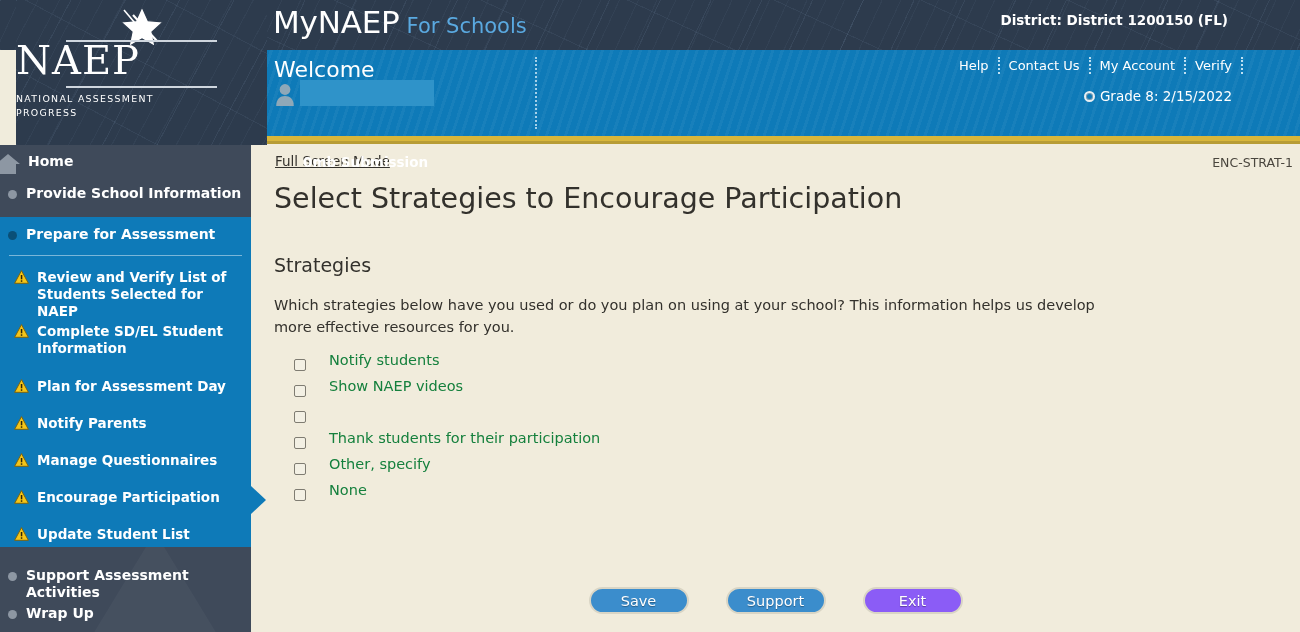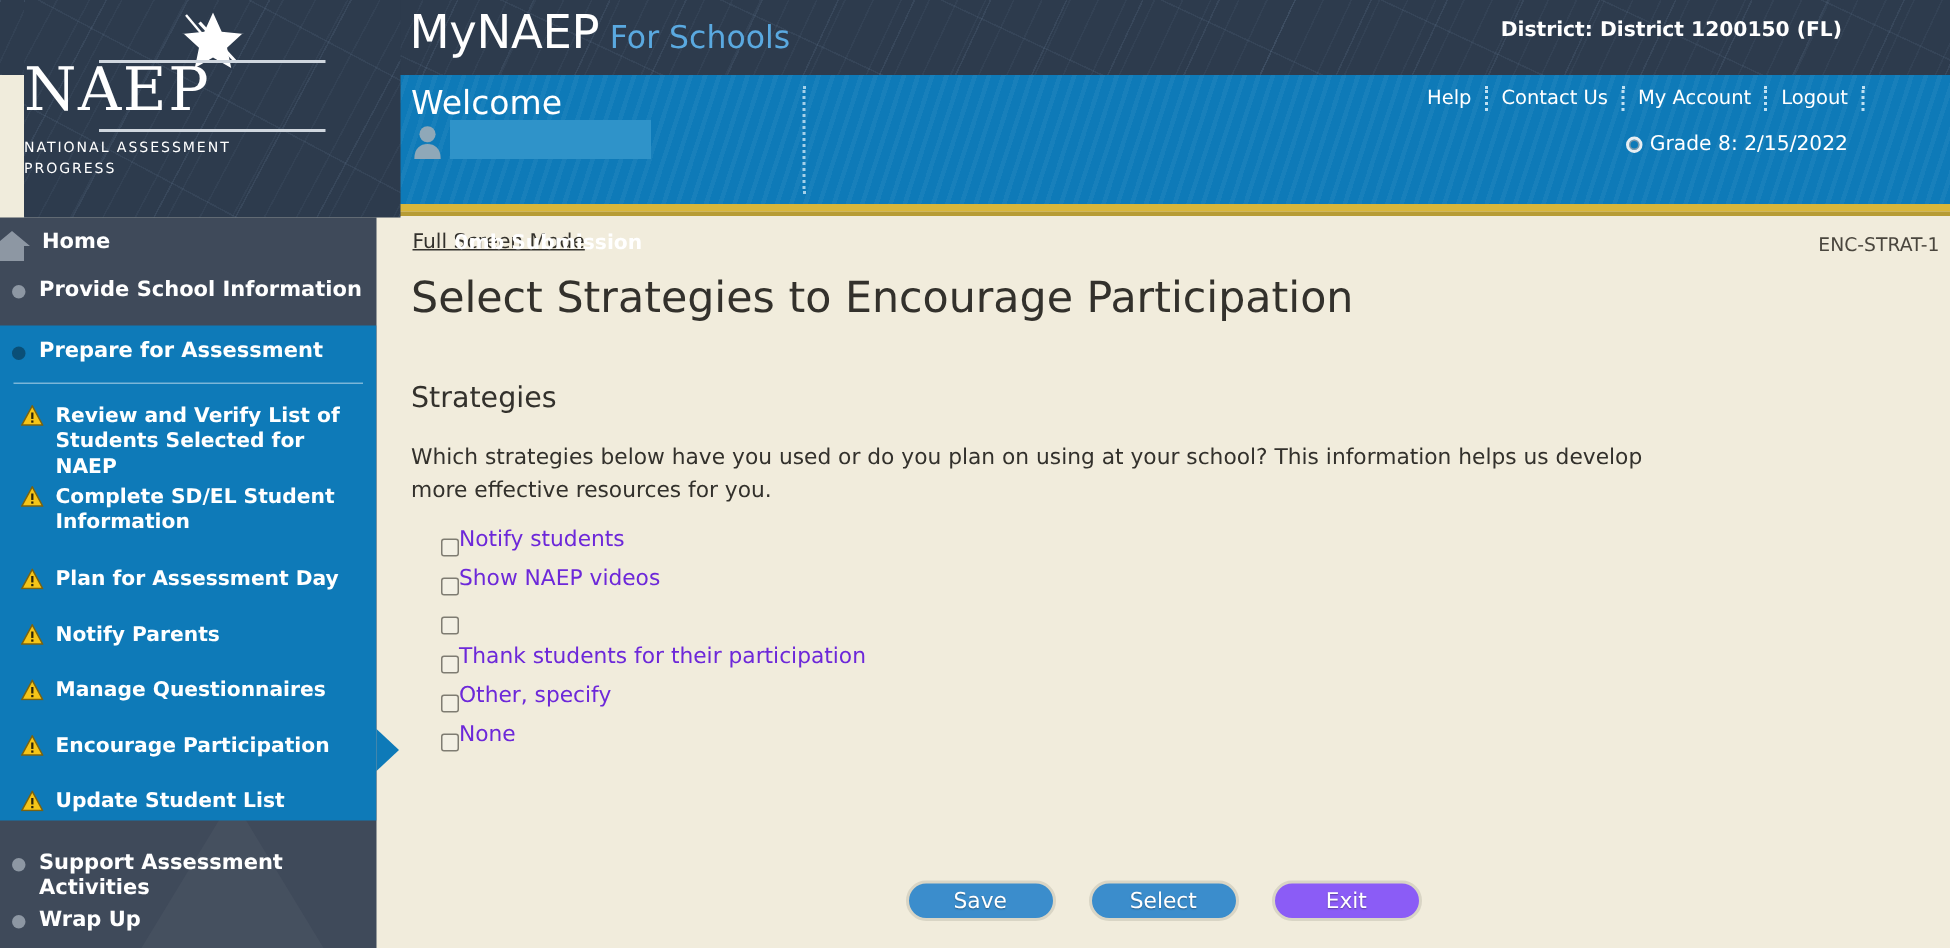--- a/index.html
+++ b/index.html
@@ -180,26 +180,26 @@
   .checklist { position: absolute; left: 43px; top: 206px; }
   .check-row {
     display: flex; align-items: flex-start; height: 26px; cursor: pointer;
   }
   .cbox {
     width: 12px; height: 12px; background: #f3f0e4;
     border: 1px solid #7f7c72; border-radius: 2px;
     flex: none; margin-top: 9px; cursor: pointer;
   }
   .check-label {
-    font-size: 14.5px; color: #6d28d9; margin-left: 0; line-height: 20px;
+    font-size: 14.5px; color: #15803d; margin-left: 23px; line-height: 20px;
     white-space: nowrap;
   }
   .btn-row {
     position: absolute; left: 0; right: 0; top: 443px;
-    display: flex; justify-content: center; gap: 22px;
+    display: flex; justify-content: center; gap: 37px;
   }
   .btn {
     height: 27px; min-width: 100px; padding: 0 18px;
     border-radius: 14px; border: 2px solid #d9d5c5;
     font-size: 14.5px; color: #ffffff; cursor: pointer;
     display: flex; align-items: center; justify-content: center;
     font-family: "DejaVu Sans", sans-serif;
     text-shadow: 0 1px 1px rgba(0,0,0,.35);
   }
   .btn-blue { background: #3b8dcc; }
@@ -239,21 +239,21 @@
       <path d="M1.2 23 C1.2 15.8 5.2 13 10 13 C14.8 13 18.8 15.8 18.8 23 Z" fill="#8fa8b8"></path>
     </svg>
     <div class="redactbar"></div>
     <div class="omb-link">0mb Submission</div>
     <div class="vdivider"></div>
 
     <div class="topnav">
       <a>Help</a>
       <a>Contact Us</a>
       <a>My Account</a>
-      <a>Logout</a>
+      <a>Verify</a>
     </div>
 
     <div class="gradeline">
       <span class="target-dot"></span>
       <span>Grade 8: 2/15/2022</span>
     </div>
   </div>
   <div class="goldline"></div>
   <div class="goldline-dark"></div>
 
@@ -382,18 +382,18 @@
         <span class="check-label">Other, specify</span>
       </div>
       <div class="check-row">
         <span class="cbox"></span>
         <span class="check-label">None</span>
       </div>
     </div>
 
     <div class="btn-row">
       <div class="btn btn-blue">Save</div>
-      <div class="btn btn-blue">Select</div>
+      <div class="btn btn-blue">Support</div>
       <div class="btn btn-gray">Exit</div>
     </div>
   </div>
 
 </div>
 
 </body></html>

